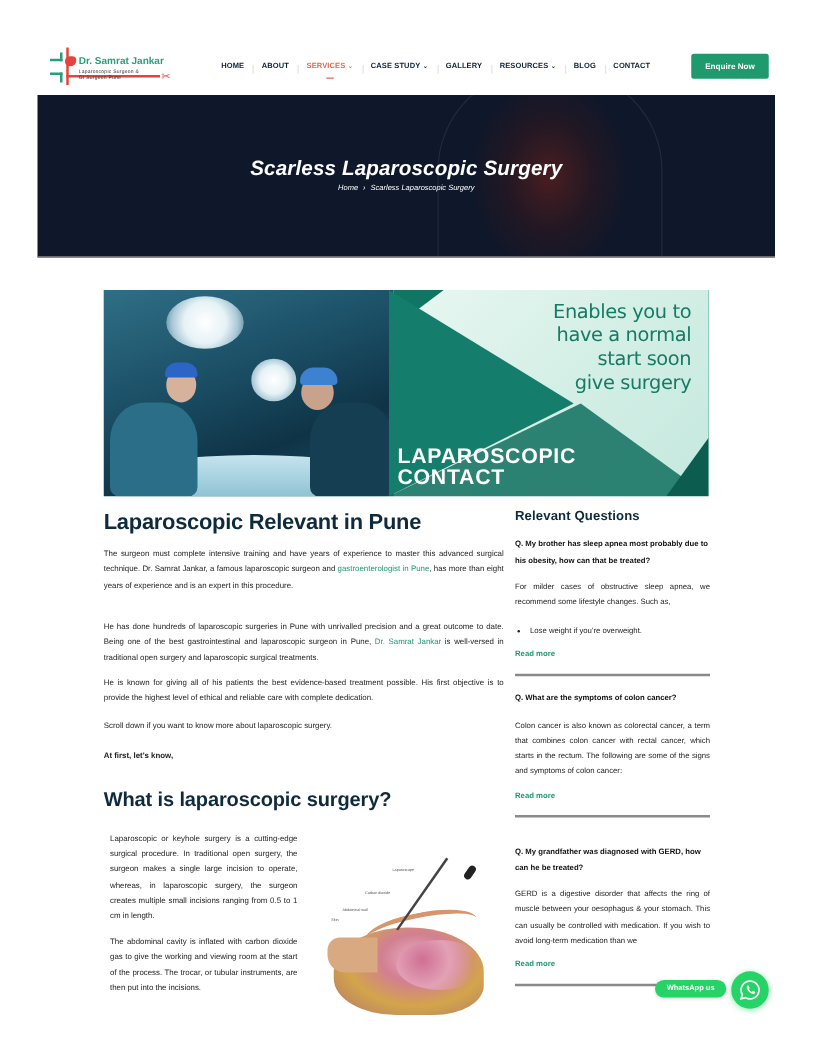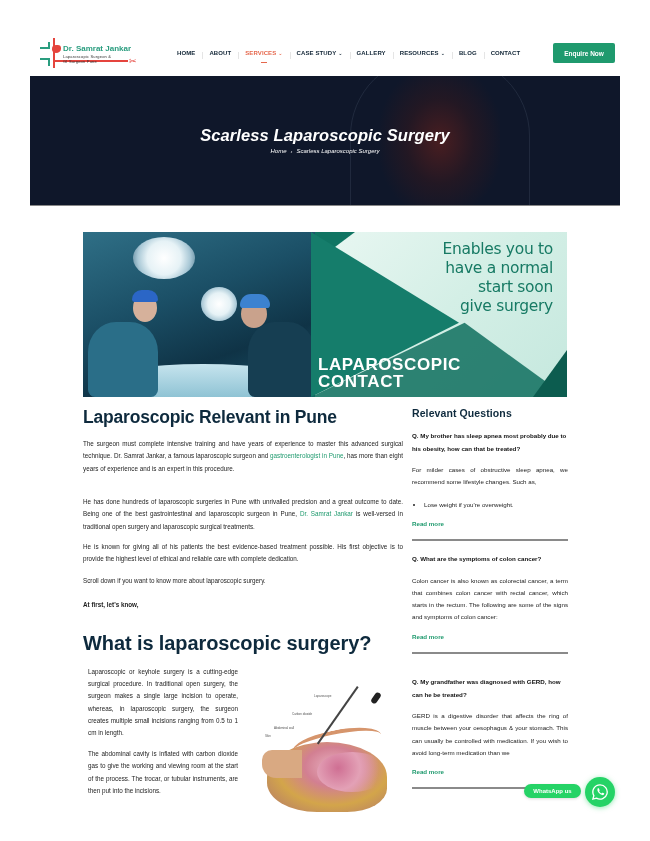--- a/index.html
+++ b/index.html
@@ -60,21 +60,21 @@
 
   
   .main-title { position: absolute; left: 83px; top: 407px; font-size: 17.5px; font-weight: bold; color: #0e2a3d; letter-spacing: -0.2px; }
   .para { position: absolute; left: 83px; width: 320px; font-size: 6.3px; line-height: 12.3px; color: #1d1d1d; text-align: justify; }
   .para a { color: #1f9a6e; text-decoration: none; }
   .p1 { top: 438px; }
   .p2 { top: 496px; }
   .p3 { top: 541px; }
   .p4 { top: 575px; }
   .p5 { top: 599px; font-weight: bold; }
-  .sub-title { position: absolute; left: 83px; top: 632px; font-size: 20px; font-weight: bold; color: #0e2a3d; letter-spacing: -0.1px; }
+  .sub-title { position: absolute; left: 83px; top: 632px; font-size: 16px; font-weight: bold; color: #0e2a3d; letter-spacing: -0.1px; }
   .def-col { position: absolute; left: 88px; top: 666px; width: 150px; font-size: 6.3px; line-height: 12.2px; color: #1d1d1d; text-align: justify; }
   .def-col p + p { margin-top: 9px; }
 
   .diagram { position: absolute; left: 262px; top: 672px; width: 140px; height: 140px; }
   .diagram .belly { position: absolute; left: 5px; top: 70px; width: 120px; height: 70px; background: radial-gradient(ellipse at 55% 35%, #e8b0c0 0%, #d27f92 30%, #d3a54a 60%, #c18c5d 80%, rgba(255,255,255,0) 100%); border-radius: 60% 60% 40% 50%; }
   .diagram .skin { position: absolute; left: 0; top: 78px; width: 40px; height: 28px; background: #d9a982; border-radius: 10px 0 0 14px; }
   .diagram .wall { position: absolute; left: 30px; top: 58px; width: 90px; height: 26px; border-top: 4px solid #d6956c; border-radius: 50% 60% 0 0; transform: rotate(-12deg); }
   .diagram .organs { position: absolute; left: 55px; top: 80px; width: 70px; height: 40px; background: radial-gradient(circle at 30% 40%, #cf6f93 0%, #e3a1b6 40%, rgba(255,255,255,0) 75%); border-radius: 50%; }
   .diagram .tool { position: absolute; left: 95px; top: 14px; width: 2px; height: 70px; background: #444; transform: rotate(35deg); transform-origin: top left; }
   .diagram .tool-grip { position: absolute; left: 111px; top: 20px; width: 6px; height: 12px; background: #222; border-radius: 3px; transform: rotate(35deg); }

